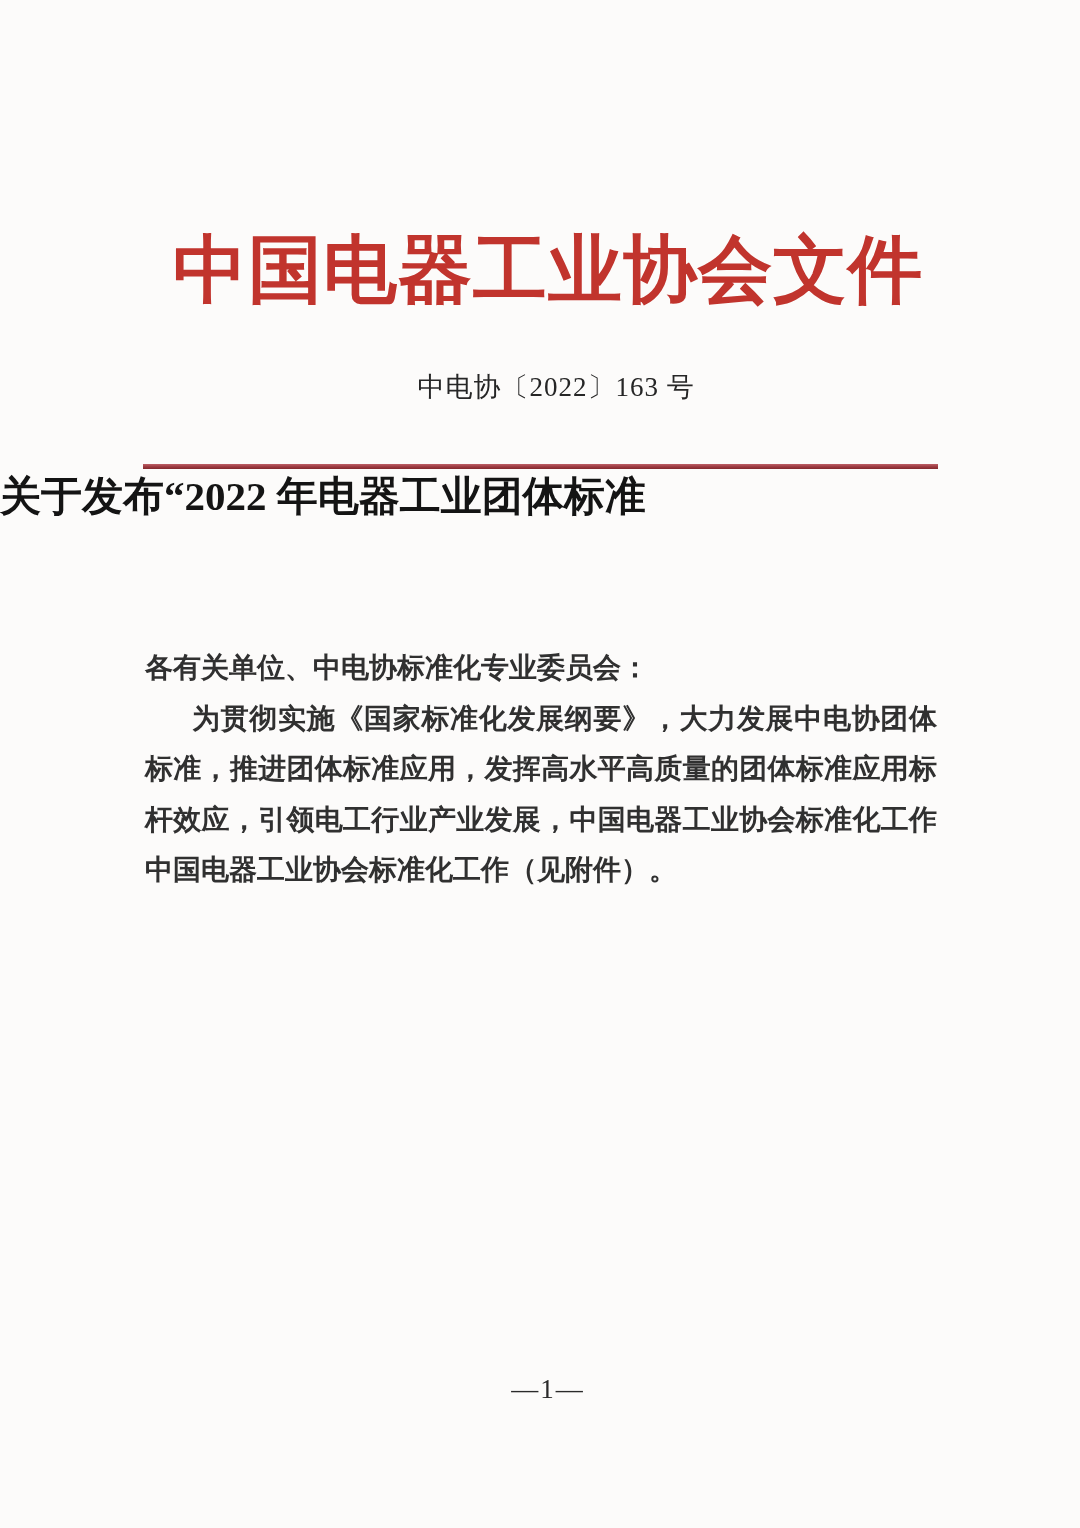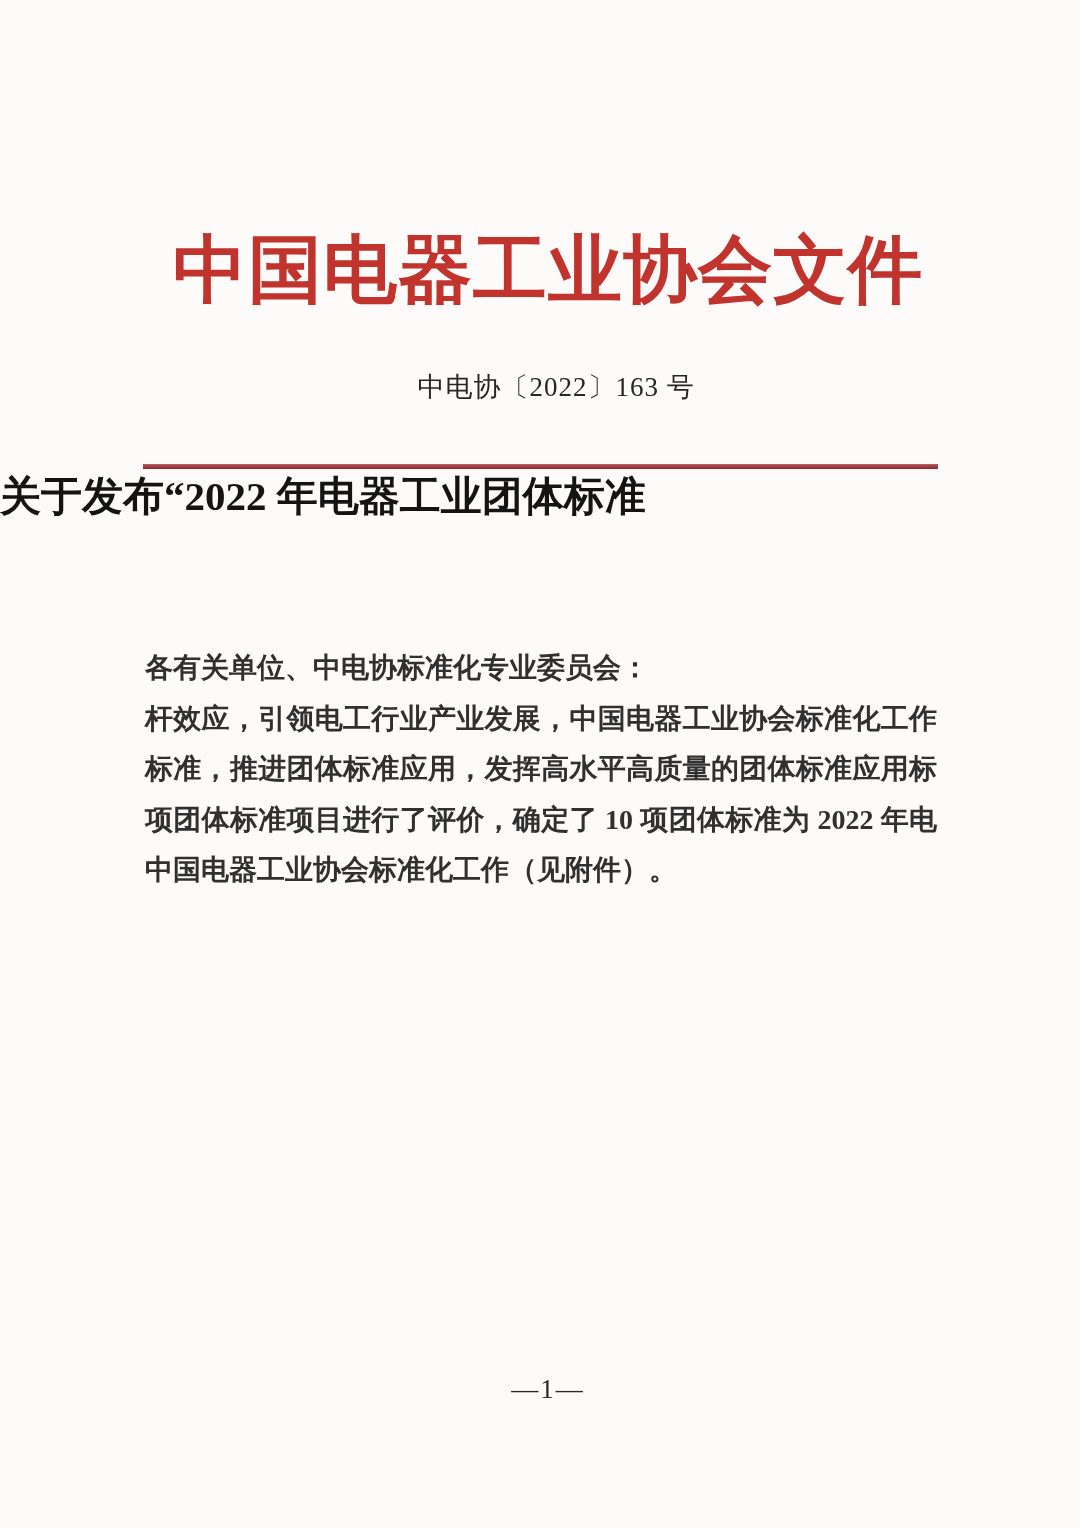--- a/index.html
+++ b/index.html
@@ -103,22 +103,22 @@
 
   <div class="red-rule"></div>
 
   <div class="notice-title">
     <div>关于发布“2022 年电器工业团体标准</div>
   </div>
 
   <div class="body-block">
     <div class="body-line">各有关单位、中电协标准化专业委员会：</div>
     <div>
+        <div class="body-line indent fill">为贯彻实施《国家标准化发展纲要》，大力发展中电协团体</div>
+        <div class="body-line fill">标准，推进团体标准应用，发挥高水平高质量的团体标准应用标</div>
         <div class="body-line fill">杆效应，引领电工行业产业发展，中国电器工业协会标准化工作</div>
-        <div class="body-line fill">标准，推进团体标准应用，发挥高水平高质量的团体标准应用标</div>
-        <div class="body-line fill">项团体标准项目进行了评价，确定了 10 项团体标准为 2022 年电</div>
         <div class="body-line">中国电器工业协会标准化工作（见附件）。</div>
       </div>
   </div>
 
   <div class="page-number">—1—</div>
 
 </div>
 
 </body></html>

